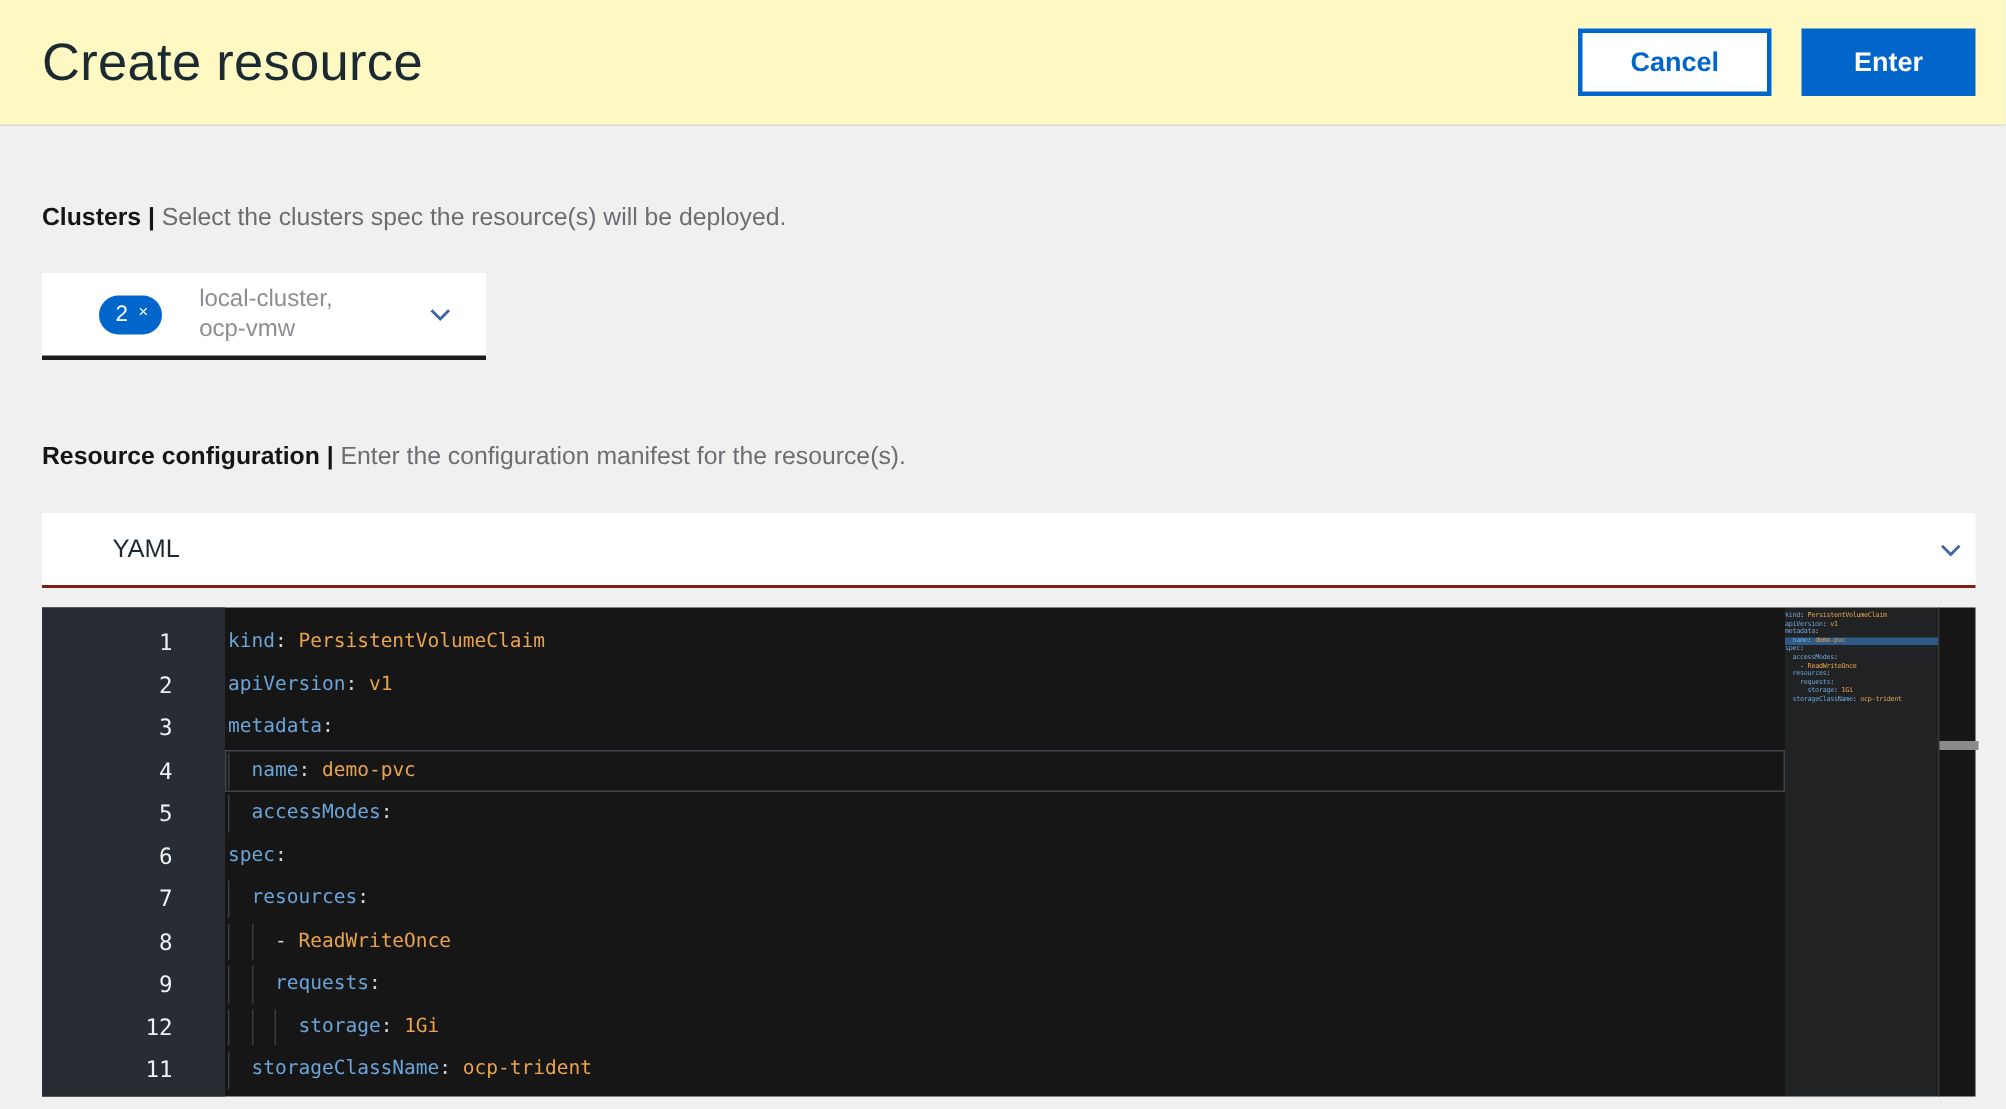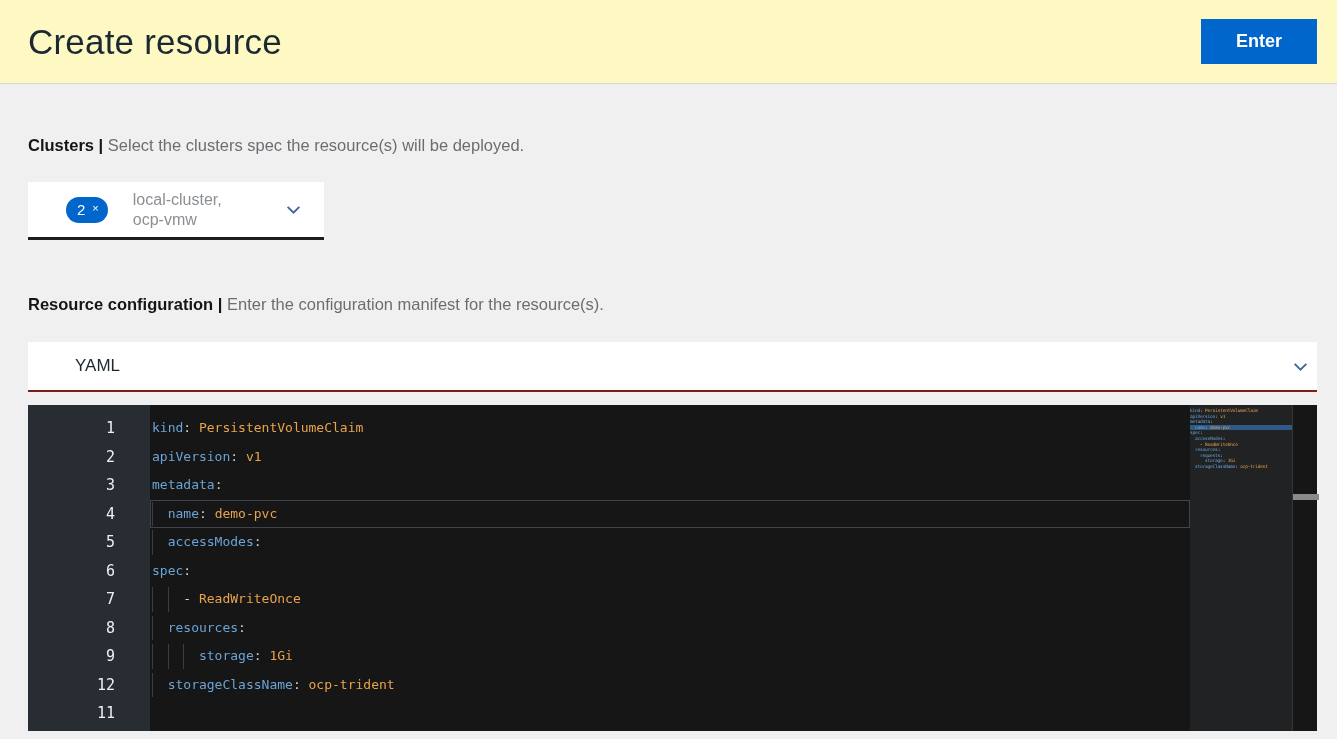--- a/index.html
+++ b/index.html
@@ -60,20 +60,21 @@
   .scroll-thumb { position:absolute; left:0; right:0; top:89px; height:6px; background:#8a8a8a; }
 </style>
 </head>
 <body>
 
 <div class="page">
 
   <header class="topbar">
     <h1 class="page-title">Create resource</h1>
     <div class="topbar-actions">
+      <button class="btn btn-secondary">Cancel</button>
       <button class="btn btn-primary">Enter</button>
     </div>
   </header>
 
   <main class="main">
 
     <div class="section-label">
       <b>Clusters |</b>
       <span class="desc">Select the clusters spec the resource(s) will be deployed.</span>
     </div>
@@ -119,22 +120,23 @@
           <div class="ln">12</div>
           <div class="ln">11</div>
         </div>
       <div class="codearea">
           <div class="code-line"><span style="color: rgb(107, 164, 216);">kind</span><span style="color: rgb(210, 210, 210);">: </span><span style="color: rgb(232, 163, 78);">PersistentVolumeClaim</span></div>
           <div class="code-line"><span style="color: rgb(107, 164, 216);">apiVersion</span><span style="color: rgb(210, 210, 210);">: </span><span style="color: rgb(232, 163, 78);">v1</span></div>
           <div class="code-line"><span style="color: rgb(107, 164, 216);">metadata</span><span style="color: rgb(210, 210, 210);">:</span></div>
           <div class="code-line current"><span class="guide" style="left: calc(0ch + 2px);"></span>  <span style="color: rgb(107, 164, 216);">name</span><span style="color: rgb(210, 210, 210);">: </span><span style="color: rgb(232, 163, 78);">demo-pvc</span></div>
           <div class="code-line"><span class="guide" style="left: calc(0ch + 2px);"></span>  <span style="color: rgb(107, 164, 216);">accessModes</span><span style="color: rgb(210, 210, 210);">:</span></div>
           <div class="code-line"><span style="color: rgb(107, 164, 216);">spec</span><span style="color: rgb(210, 210, 210);">:</span></div>
+          <div class="code-line"><span class="guide" style="left: calc(0ch + 2px);"></span>  <span style="color: rgb(107, 164, 216);">resources</span><span style="color: rgb(210, 210, 210);">:</span></div>
           <div class="code-line"><span class="guide" style="left: calc(0ch + 2px);"></span><span class="guide" style="left: calc(2ch + 2px);"></span>    <span style="color: rgb(210, 210, 210);">- </span><span style="color: rgb(232, 163, 78);">ReadWriteOnce</span></div>
-          <div class="code-line"><span class="guide" style="left: calc(0ch + 2px);"></span>  <span style="color: rgb(107, 164, 216);">resources</span><span style="color: rgb(210, 210, 210);">:</span></div>
+          <div class="code-line"><span class="guide" style="left: calc(0ch + 2px);"></span><span class="guide" style="left: calc(2ch + 2px);"></span>    <span style="color: rgb(107, 164, 216);">requests</span><span style="color: rgb(210, 210, 210);">:</span></div>
           <div class="code-line"><span class="guide" style="left: calc(0ch + 2px);"></span><span class="guide" style="left: calc(2ch + 2px);"></span><span class="guide" style="left: calc(4ch + 2px);"></span>      <span style="color: rgb(107, 164, 216);">storage</span><span style="color: rgb(210, 210, 210);">: </span><span style="color: rgb(232, 163, 78);">1Gi</span></div>
           <div class="code-line"><span class="guide" style="left: calc(0ch + 2px);"></span>  <span style="color: rgb(107, 164, 216);">storageClassName</span><span style="color: rgb(210, 210, 210);">: </span><span style="color: rgb(232, 163, 78);">ocp-trident</span></div>
         </div>
       <div class="minimap">
         <div class="minimap-slider"></div>
         <div>
             <div class="mini-line"><span style="color: rgb(107, 164, 216);">kind</span><span style="color: rgb(210, 210, 210);">: </span><span style="color: rgb(232, 163, 78);">PersistentVolumeClaim</span></div>
             <div class="mini-line"><span style="color: rgb(107, 164, 216);">apiVersion</span><span style="color: rgb(210, 210, 210);">: </span><span style="color: rgb(232, 163, 78);">v1</span></div>
             <div class="mini-line"><span style="color: rgb(107, 164, 216);">metadata</span><span style="color: rgb(210, 210, 210);">:</span></div>
             <div class="mini-line mini-current">  <span style="color: rgb(107, 164, 216);">name</span><span style="color: rgb(210, 210, 210);">: </span><span style="color: rgb(232, 163, 78);">demo-pvc</span></div>

